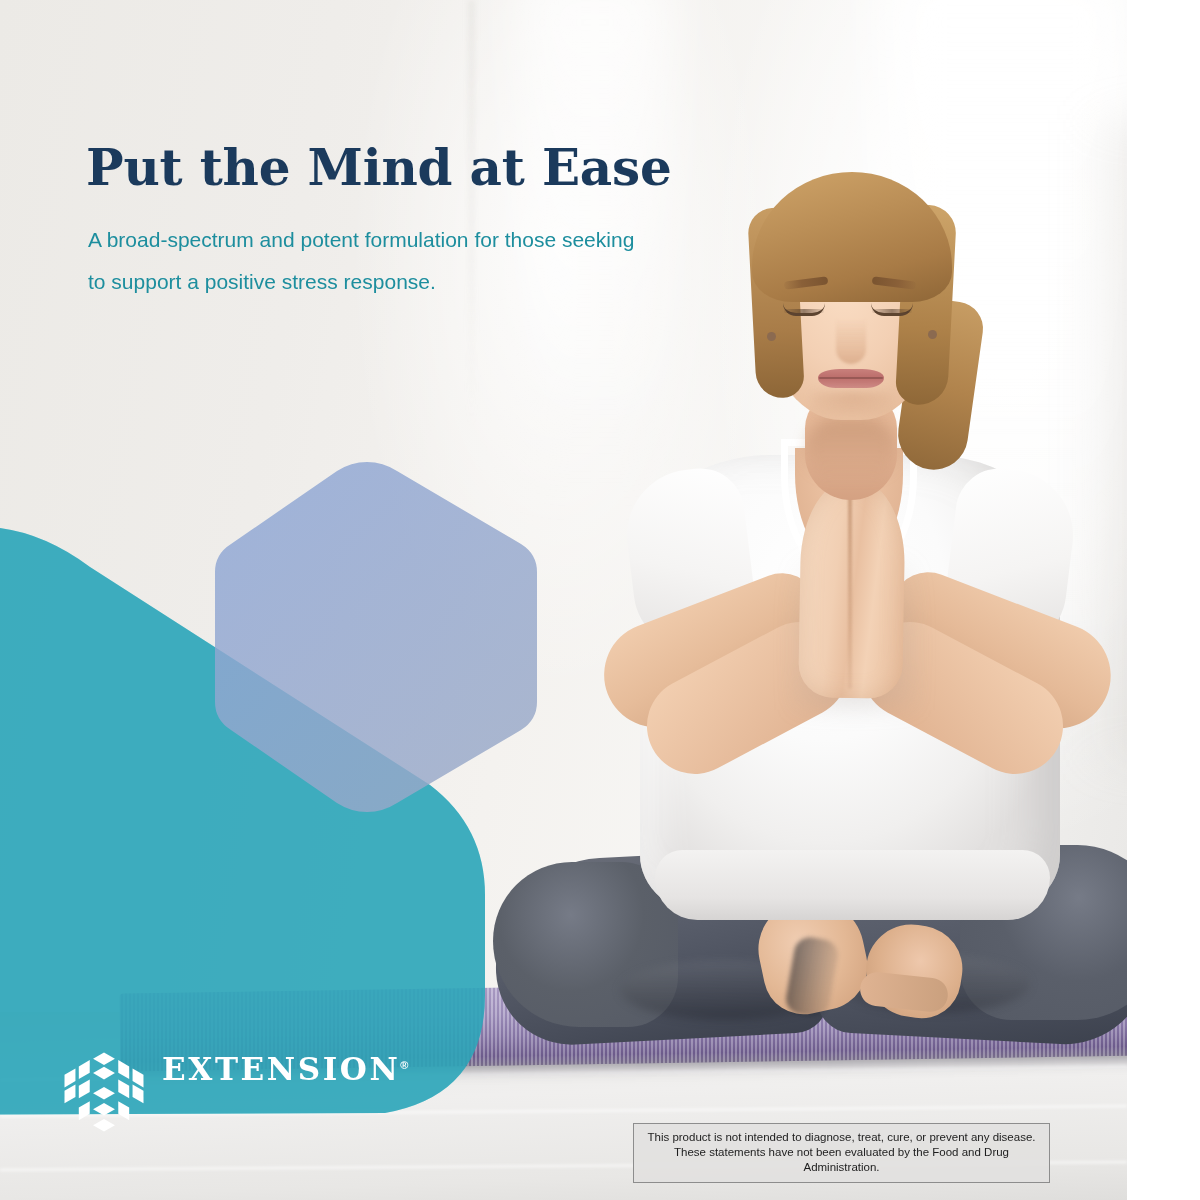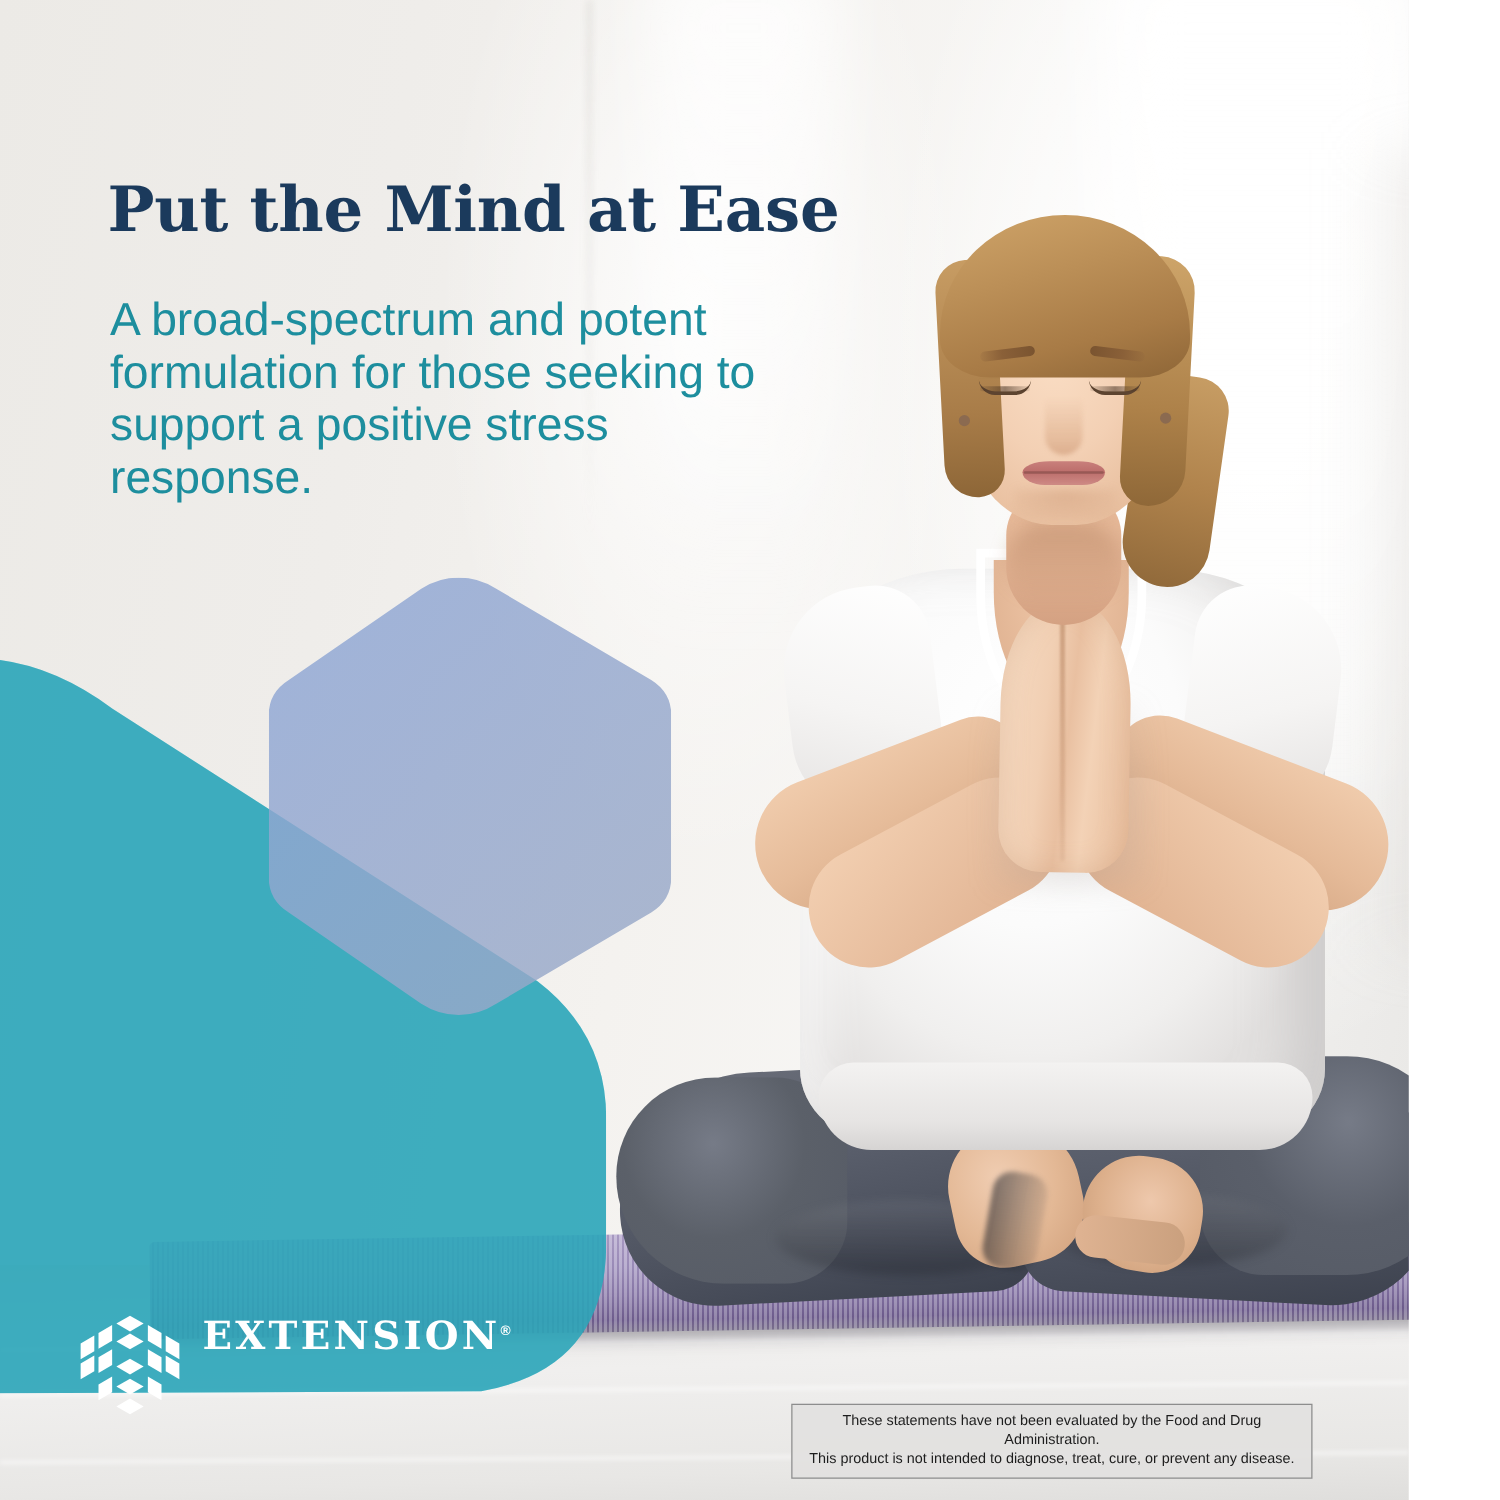--- a/index.html
+++ b/index.html
@@ -358,21 +358,21 @@
     letter-spacing: -0.2px;
     color: #1b3a5c;
     white-space: nowrap;
   }
   .subhead {
     position: absolute;
     left: 88px; top: 198px;
     width: 560px;
     font-family: "Liberation Sans", sans-serif;
     font-weight: 400;
-    font-size: 37px;
+    font-size: 21px;
     line-height: 42px;
     color: #1d8e9e;
   }
 
   
   .logo { position: absolute; left: 62px; top: 1048px; width: 320px; height: 86px; }
   .logo-mark { position: absolute; left: 0; top: 2px; width: 84px; height: 84px; }
   .logo-words { position: absolute; left: 100px; top: 0; }
   .logo-life {
     font-family: "Liberation Sans", sans-serif;
@@ -511,17 +511,17 @@
         <polygon points="50,63 63,70.5 50,78 37,70.5"></polygon>
         <polygon points="50,82 63,89.5 50,97 37,89.5"></polygon>
       </g>
     </svg>
     <div class="logo-words">
       <div class="logo-ext"><span>EXTENSION</span><span class="logo-reg">®</span></div>
     </div>
   </div>
 
   <div class="disclaimer">
+    <div>This product is not intended to diagnose, treat, cure, or prevent any disease.</div>
     <div>These statements have not been evaluated by the Food and Drug Administration.</div>
-    <div>This product is not intended to diagnose, treat, cure, or prevent any disease.</div>
   </div>
 
 </div>
 
 </body></html>

